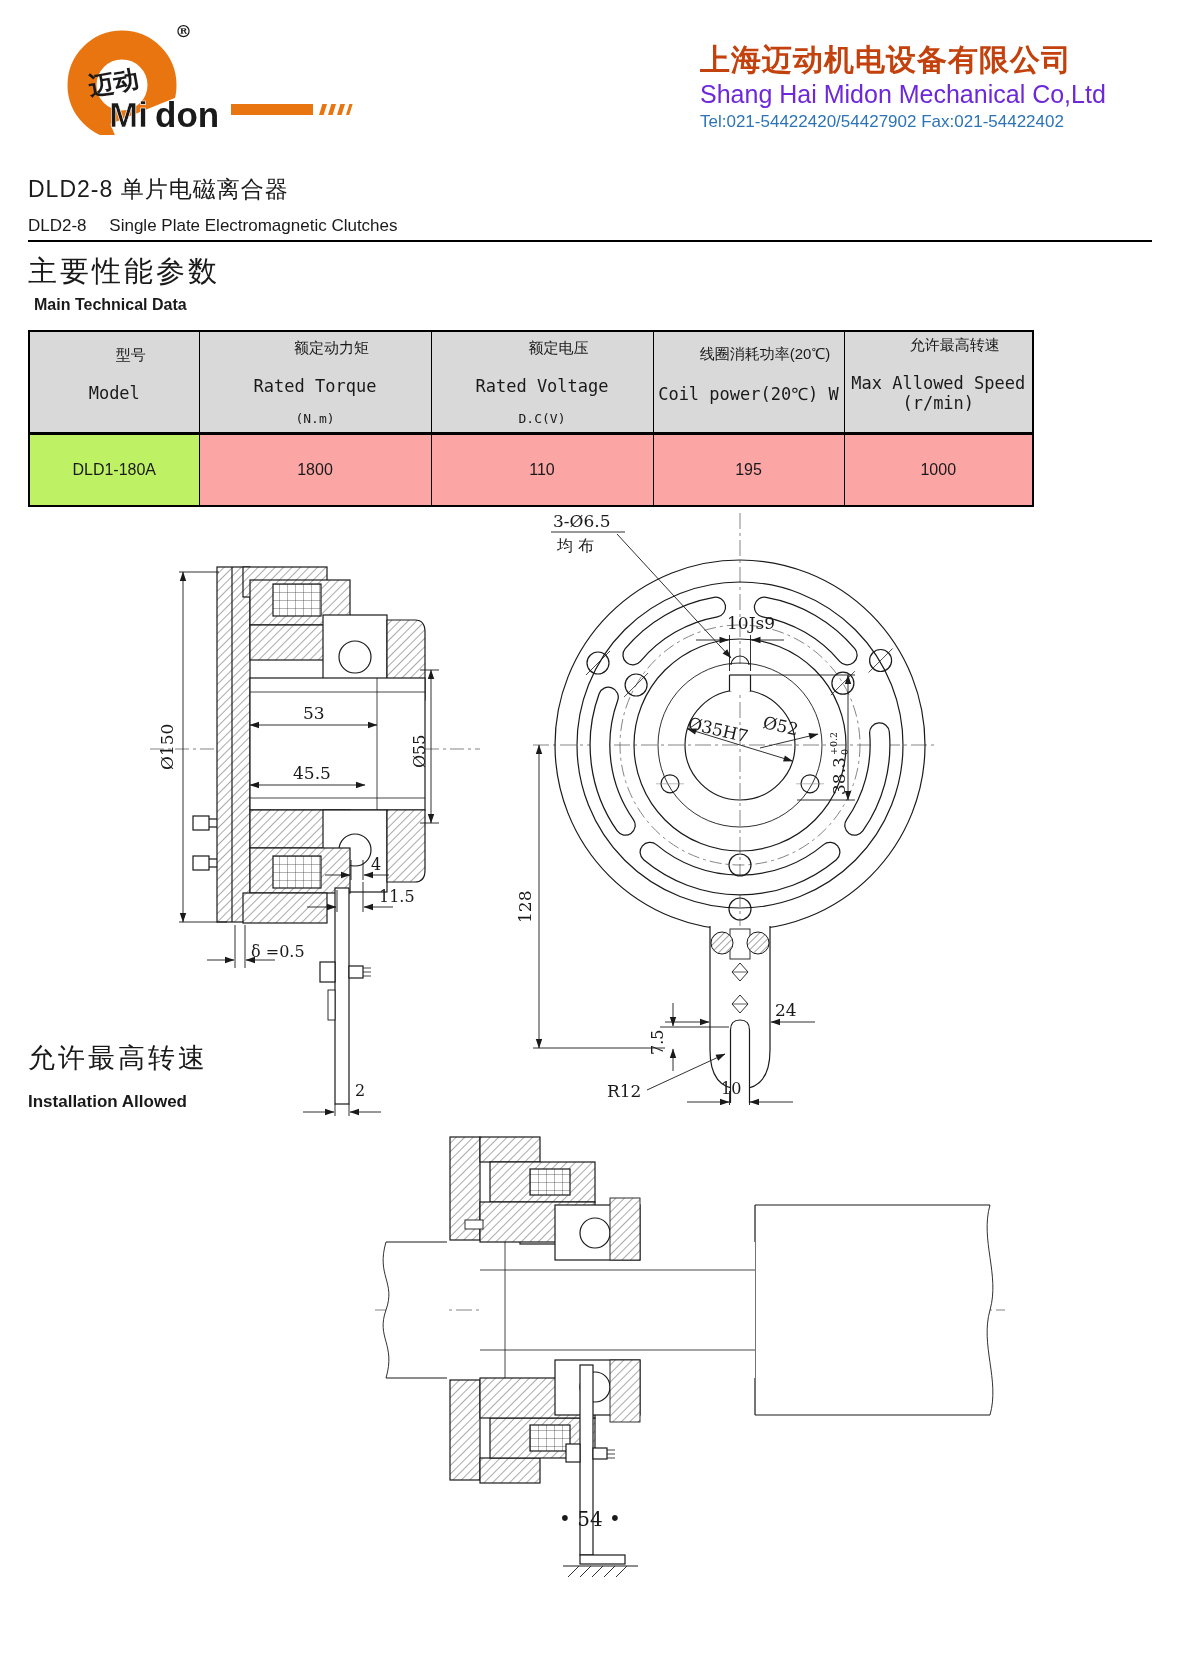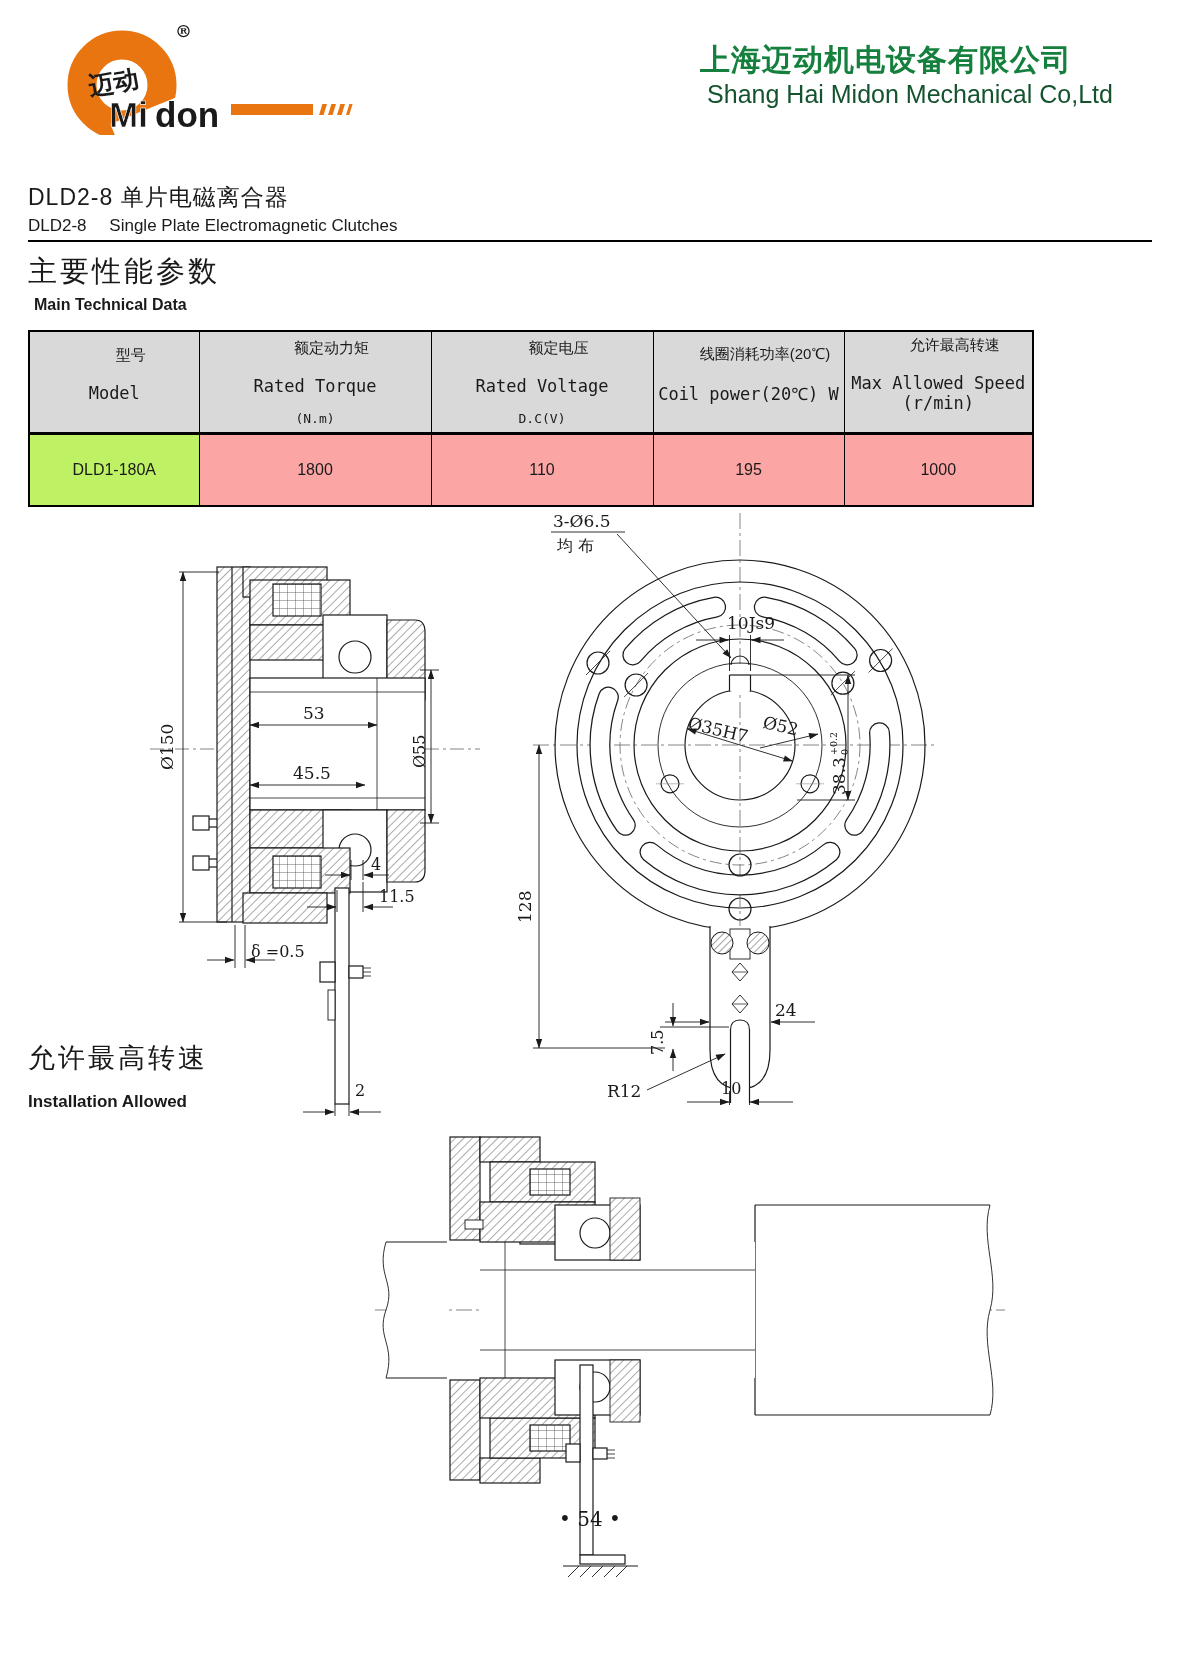--- a/index.html
+++ b/index.html
@@ -1,24 +1,24 @@
 <!DOCTYPE html>
 <html><head>
 <meta charset="utf-8">
 <style>
   html,body{margin:0;padding:0;background:#888;}
   .page{position:relative;width:1180px;height:1668px;background:#fff;margin:0 auto;
         font-family:"Liberation Sans",sans-serif;color:#1a1a1a;overflow:hidden;}
   .abs{position:absolute;}
   
-  .company-cn{font-size:30px;font-weight:bold;color:#15803d;letter-spacing:1px;line-height:36px;}
-  .company-en{font-size:25px;color:#14532d;line-height:32px;text-align:center;}
+  .company-cn{font-size:30px;font-weight:bold;color:#c2410c;letter-spacing:1px;line-height:36px;}
+  .company-en{font-size:25px;color:#6d28d9;line-height:32px;}
   .company-tel{font-size:17px;color:#2e74b5;line-height:24px;}
   
-  .title-cn{font-size:23px;letter-spacing:1px;margin-top:8px;}
+  .title-cn{font-size:23px;letter-spacing:1px;}
   .title-en{font-size:17px;}
   .rule{border-top:2px solid #000;height:0;}
   .sec-cn{font-size:29px;letter-spacing:3px;}
   .sec-en{font-size:16px;font-weight:bold;}
   
   table.spec{border-collapse:collapse;table-layout:fixed;width:1004px;}
   table.spec td{border:1px solid #000;text-align:center;vertical-align:middle;padding:0;}
   table.spec tr.hdr td{background:#d9d9d9;height:100px;}
   table.spec tr.hdr .cn{font-size:15px;margin-bottom:18px;padding-left:33px;}
   table.spec tr.hdr .en{font-size:17px;margin-bottom:15px;font-family:"DejaVu Sans Mono",monospace;}
@@ -50,20 +50,21 @@
         <path d="M303,110 l3.4,-11 l4.6,0 l-3.4,11 z" fill="#e8750f"></path>
         <path d="M312,110 l3.4,-11 l4.6,0 l-3.4,11 z" fill="#e8750f"></path>
         <path d="M321,110 l3.4,-11 l3.2,0 l-3.4,11 z" fill="#e8750f"></path>
       </g>
     </svg>
   </div>
 
   <div class="abs" style="left:700px;top:42px;width:420px;">
     <div class="company-cn">上海迈动机电设备有限公司</div>
     <div class="company-en">Shang Hai Midon Mechanical Co,Ltd</div>
+    <div class="company-tel">Tel:021-54422420/54427902 Fax:021-54422402</div>
   </div>
 
   <div class="abs title-cn" style="left:28px;top:174px;">DLD2-8 单片电磁离合器</div>
   <div class="abs title-en" style="left:28px;top:216px;">
     <span>DLD2-8</span>
     <span style="margin-left:18px;">Single Plate Electromagnetic Clutches</span>
   </div>
   <div class="abs rule" style="left:28px;top:240px;width:1124px;"></div>
 
   <div class="abs sec-cn" style="left:28px;top:252px;">主要性能参数</div>

